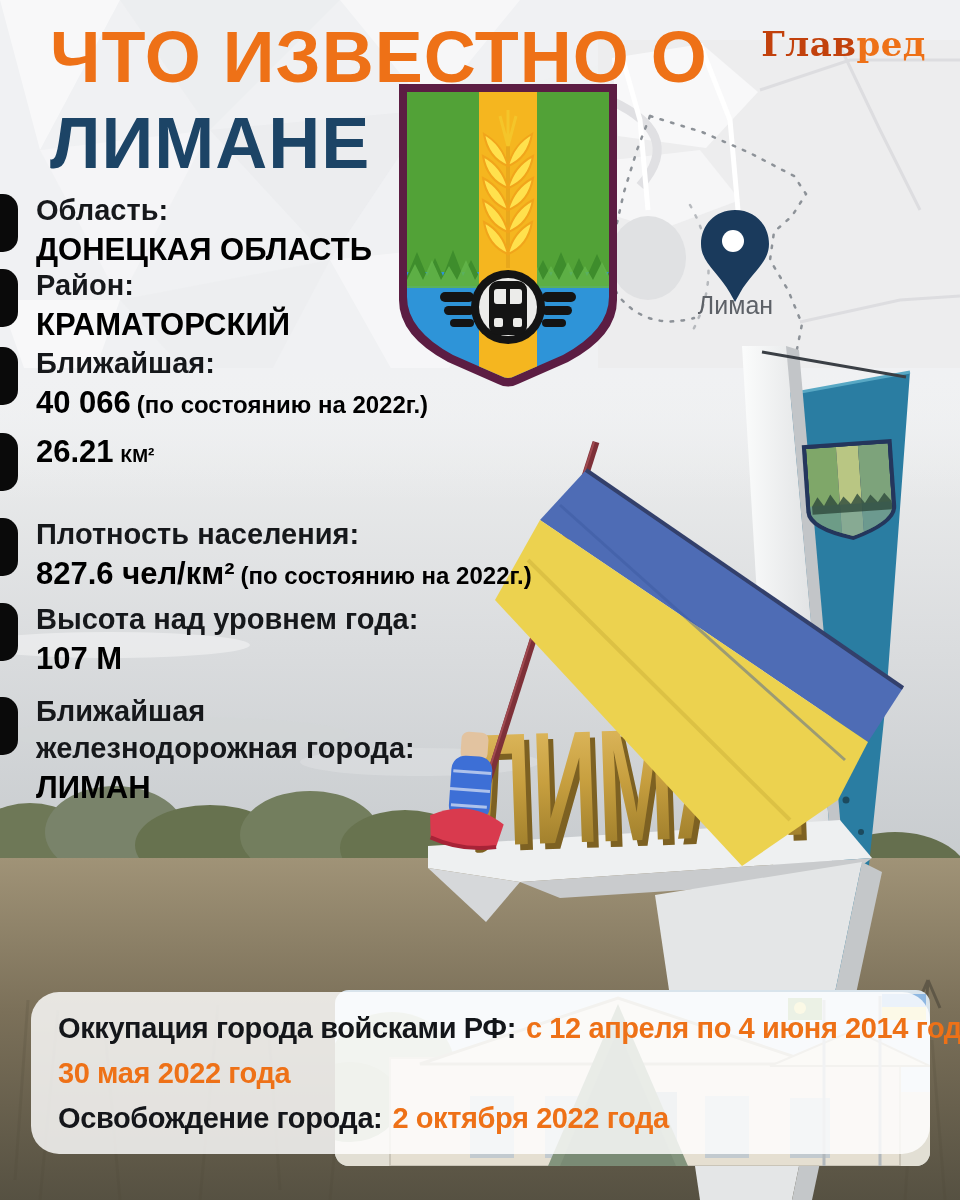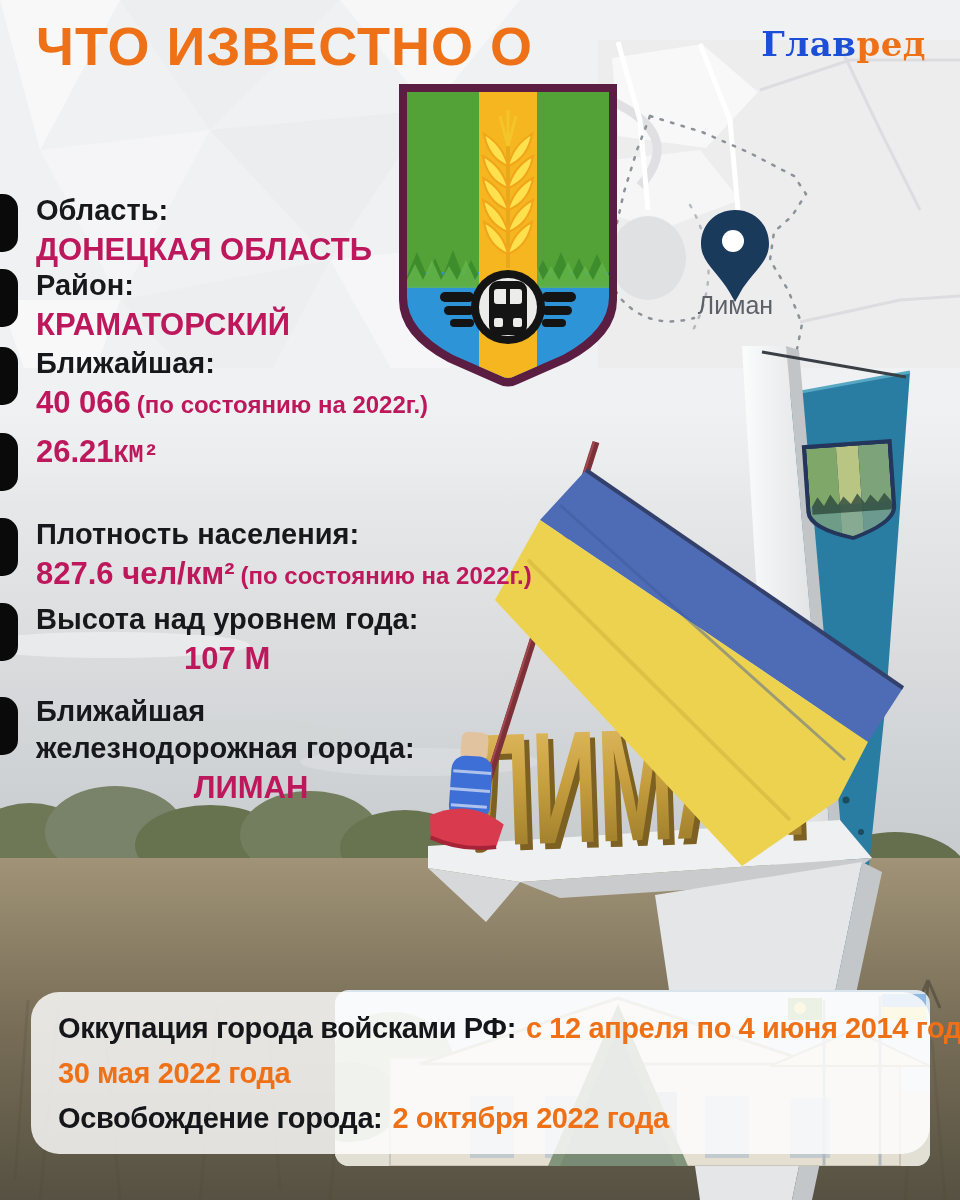--- a/index.html
+++ b/index.html
@@ -1,35 +1,35 @@
 <!DOCTYPE html>
 <html><head>
 <meta charset="utf-8">
 <style>
   html,body{margin:0;padding:0;}
   .stage{position:relative;width:960px;height:1200px;overflow:hidden;
          background:#f0f1f3;font-family:"Liberation Sans",sans-serif;}
   .stage svg.art{position:absolute;left:0;top:0;}
 
   
-  .title{position:absolute;left:36px;top:14px;font-weight:bold;
-         font-size:54px;line-height:1.2;letter-spacing:1px;z-index:5;}
+  .title{position:absolute;left:50px;top:14px;font-weight:bold;
+         font-size:72px;line-height:1.2;letter-spacing:1px;z-index:5;}
   .title .t1{display:block;color:#EE7117;}
   .title .t2{display:block;color:#1C4466;}
   .brand{position:absolute;top:24px;right:34px;z-index:5;
          font-family:"DejaVu Serif",serif;font-weight:bold;font-size:34px;letter-spacing:.5px;}
-  .brand .b1{color:#1d4ed8;}
+  .brand .b1{color:#c2410c;}
   .brand .b2{color:#EE7117;}
 
   
   .fact{position:absolute;left:36px;z-index:5;max-width:520px;}
   .fact .flabel{font-size:29px;font-weight:bold;color:#16181b;line-height:37px;}
-  .fact .fvalue{font-size:31px;font-weight:bold;color:#be185d;line-height:38px;margin-top:2px;text-align:center;}
+  .fact .fvalue{font-size:31px;font-weight:bold;color:#000000;line-height:38px;margin-top:2px;}
   .fact .note{font-size:24px;margin-left:6px;}
-  .fact .unit{font-size:25px;font-family:Liberation Mono, monospace;}
+  .fact .unit{font-size:19px;margin-left:7px;}
   .fact.narrow{max-width:430px;}
   .pill{position:absolute;left:-14px;width:32px;height:58px;border-radius:15px;
         background:#0a0a0a;z-index:4;}
 
   
   .map-label{position:absolute;left:663px;top:291px;width:145px;text-align:center;
              font-size:25px;color:#5d6167;z-index:5;}
 
   
   .timeline{position:absolute;left:31px;top:992px;width:899px;height:162px;z-index:6;
@@ -261,20 +261,21 @@
           <rect x="506" y="289" width="4" height="15" fill="#141414"></rect>
           <rect x="494" y="318" width="9" height="9" rx="2" fill="#ececea"></rect>
           <rect x="513" y="318" width="9" height="9" rx="2" fill="#ececea"></rect>
         </g>
       </g>
     </g>
   </svg>
 
   <div class="title">
     <span class="t1">ЧТО ИЗВЕСТНО О</span>
+    <span class="t2">ЛИМАНЕ</span>
   </div>
 
   <div class="brand">
     <span class="b1">Глав</span><span class="b2">ред</span>
   </div>
 
   <div class="pill" style="top:194px"></div>
   <div class="fact" style="top:192px">
     <div class="flabel">Область:</div>
     <div class="fvalue"><span>ДОНЕЦКАЯ ОБЛАСТЬ</span></div>

